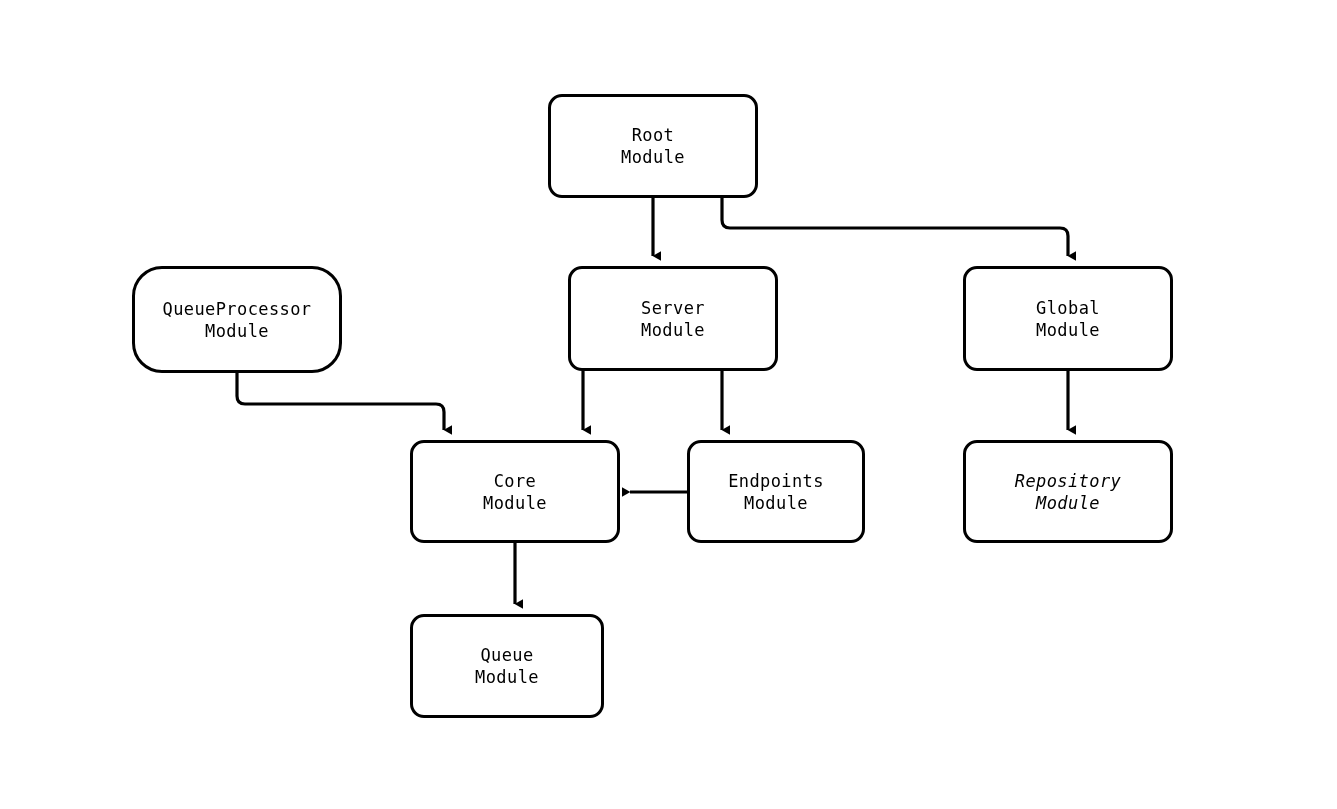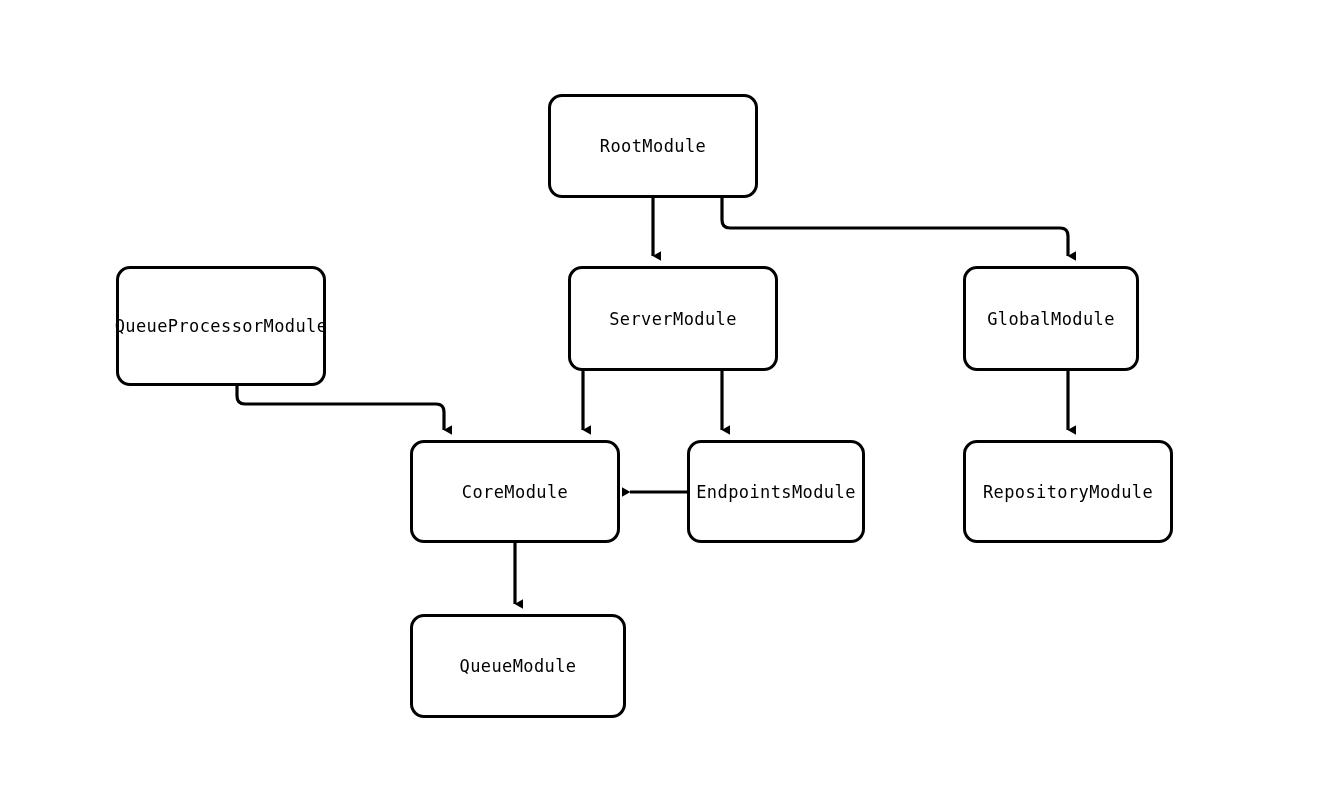--- a/index.html
+++ b/index.html
@@ -25,21 +25,21 @@
     width: 1337px;
     height: 809px;
   }
   .node {
     position: absolute;
     box-sizing: border-box;
     background: #ffffff;
     border: 3px solid #000000;
     border-radius: 14px;
     display: flex;
-    flex-direction: row;
+    flex-direction: column;
     align-items: center;
     justify-content: center;
     z-index: 2;
   }
   .node-line {
     font-family: "DejaVu Sans Mono", "Liberation Mono", monospace;
     font-size: 17px;
     line-height: 22px;
     color: #000000;
     white-space: pre;
@@ -79,48 +79,48 @@
 
       <path d="M 515 543 L 515 604" marker-end="url(#arrowhead-down)"></path>
     </g>
   </svg>
 
   <div class="node" style="left: 548px; top: 94px; width: 210px; height: 104px;">
     <span class="node-line">Root</span>
     <span class="node-line">Module</span>
   </div>
 
-  <div class="node" style="left: 116px; top: 266px; width: 210px; height: 120px;">
+  <div class="node" style="left: 132px; top: 266px; width: 210px; height: 107px; border-radius: 30px;">
     <span class="node-line">QueueProcessor</span>
     <span class="node-line">Module</span>
   </div>
 
   <div class="node" style="left: 548px; top: 266px; width: 210px; height: 105px; margin-left: 20px;">
     <span class="node-line">Server</span>
     <span class="node-line">Module</span>
   </div>
 
-  <div class="node" style="left: 963px; top: 266px; width: 176px; height: 105px;">
+  <div class="node" style="left: 963px; top: 266px; width: 210px; height: 105px;">
     <span class="node-line">Global</span>
     <span class="node-line">Module</span>
   </div>
 
   <div class="node" style="left: 410px; top: 440px; width: 210px; height: 103px; text-align: center;">
     <span class="node-line">Core</span>
     <span class="node-line">Module</span>
   </div>
 
   <div class="node" style="left: 687px; top: 440px; width: 178px; height: 103px;">
     <span class="node-line">Endpoints</span>
     <span class="node-line">Module</span>
   </div>
 
-  <div class="node" style="left: 963px; top: 440px; width: 210px; height: 103px;">
+  <div class="node" style="left: 963px; top: 440px; width: 210px; height: 103px; font-style: italic;">
     <span class="node-line">Repository</span>
     <span class="node-line">Module</span>
   </div>
 
-  <div class="node" style="left: 410px; top: 614px; width: 216px; height: 104px;">
+  <div class="node" style="left: 410px; top: 614px; width: 194px; height: 104px;">
     <span class="node-line">Queue</span>
     <span class="node-line">Module</span>
   </div>
 
 </div>
 
 </body></html>

